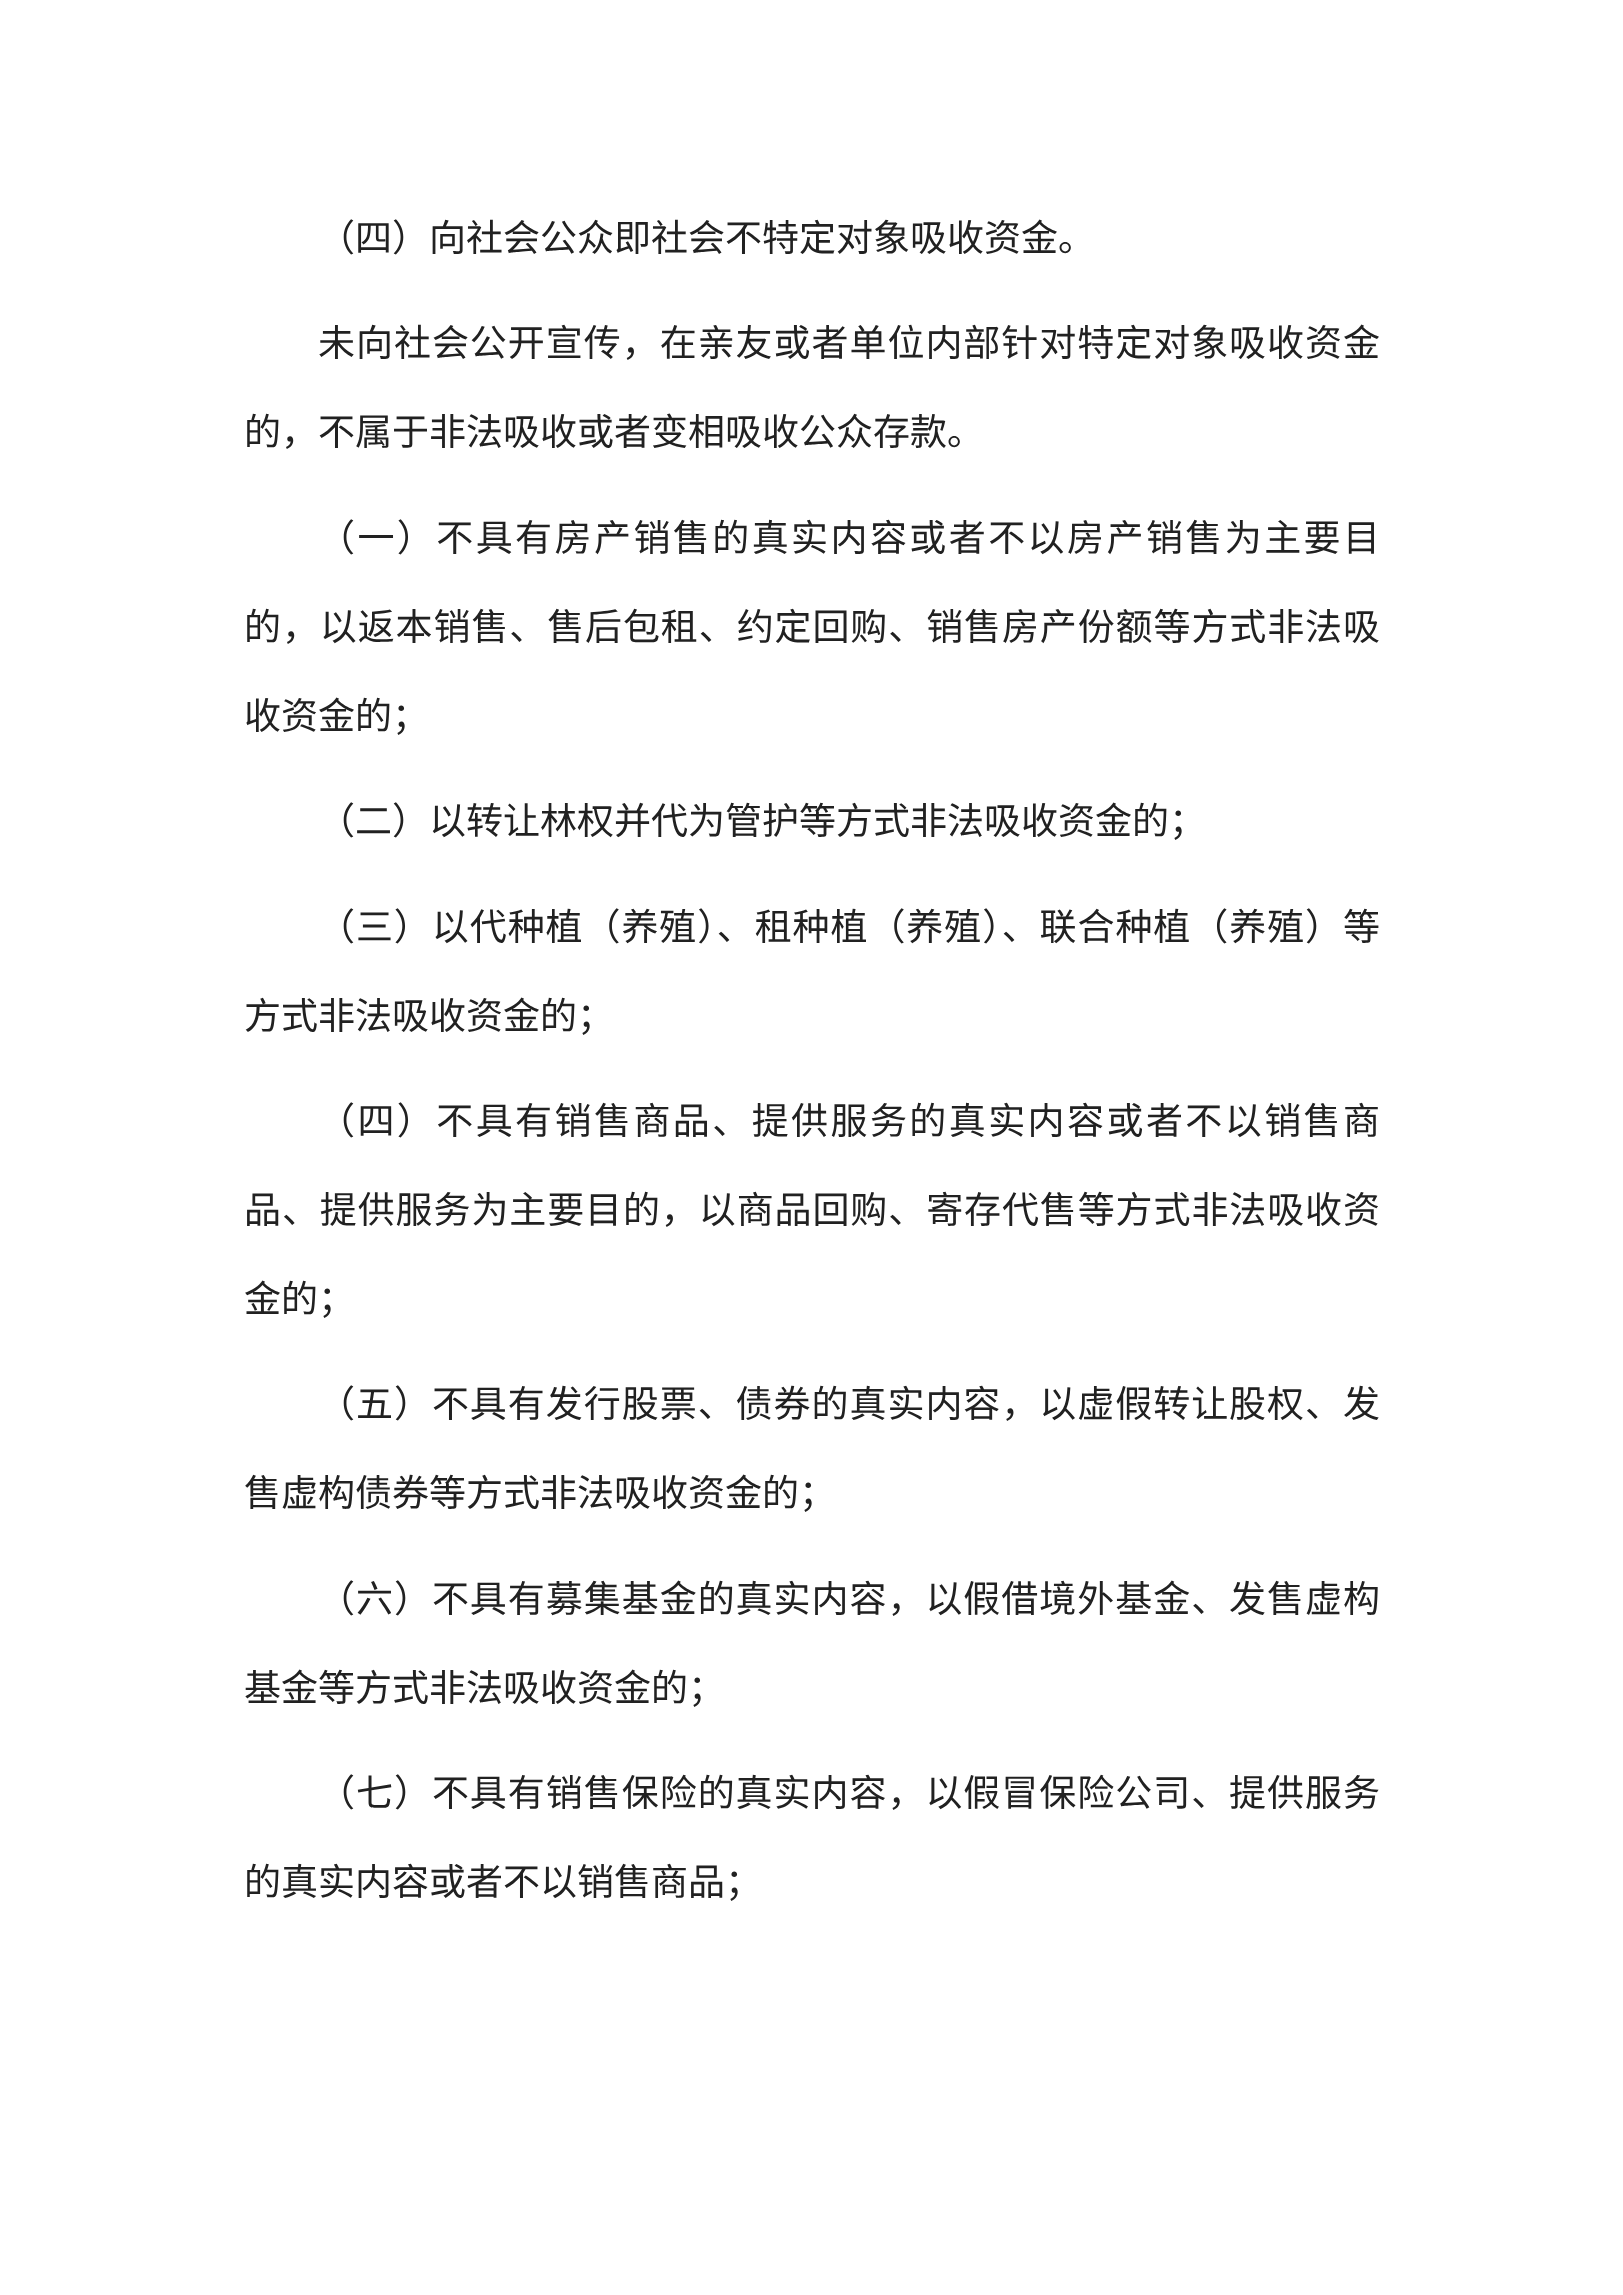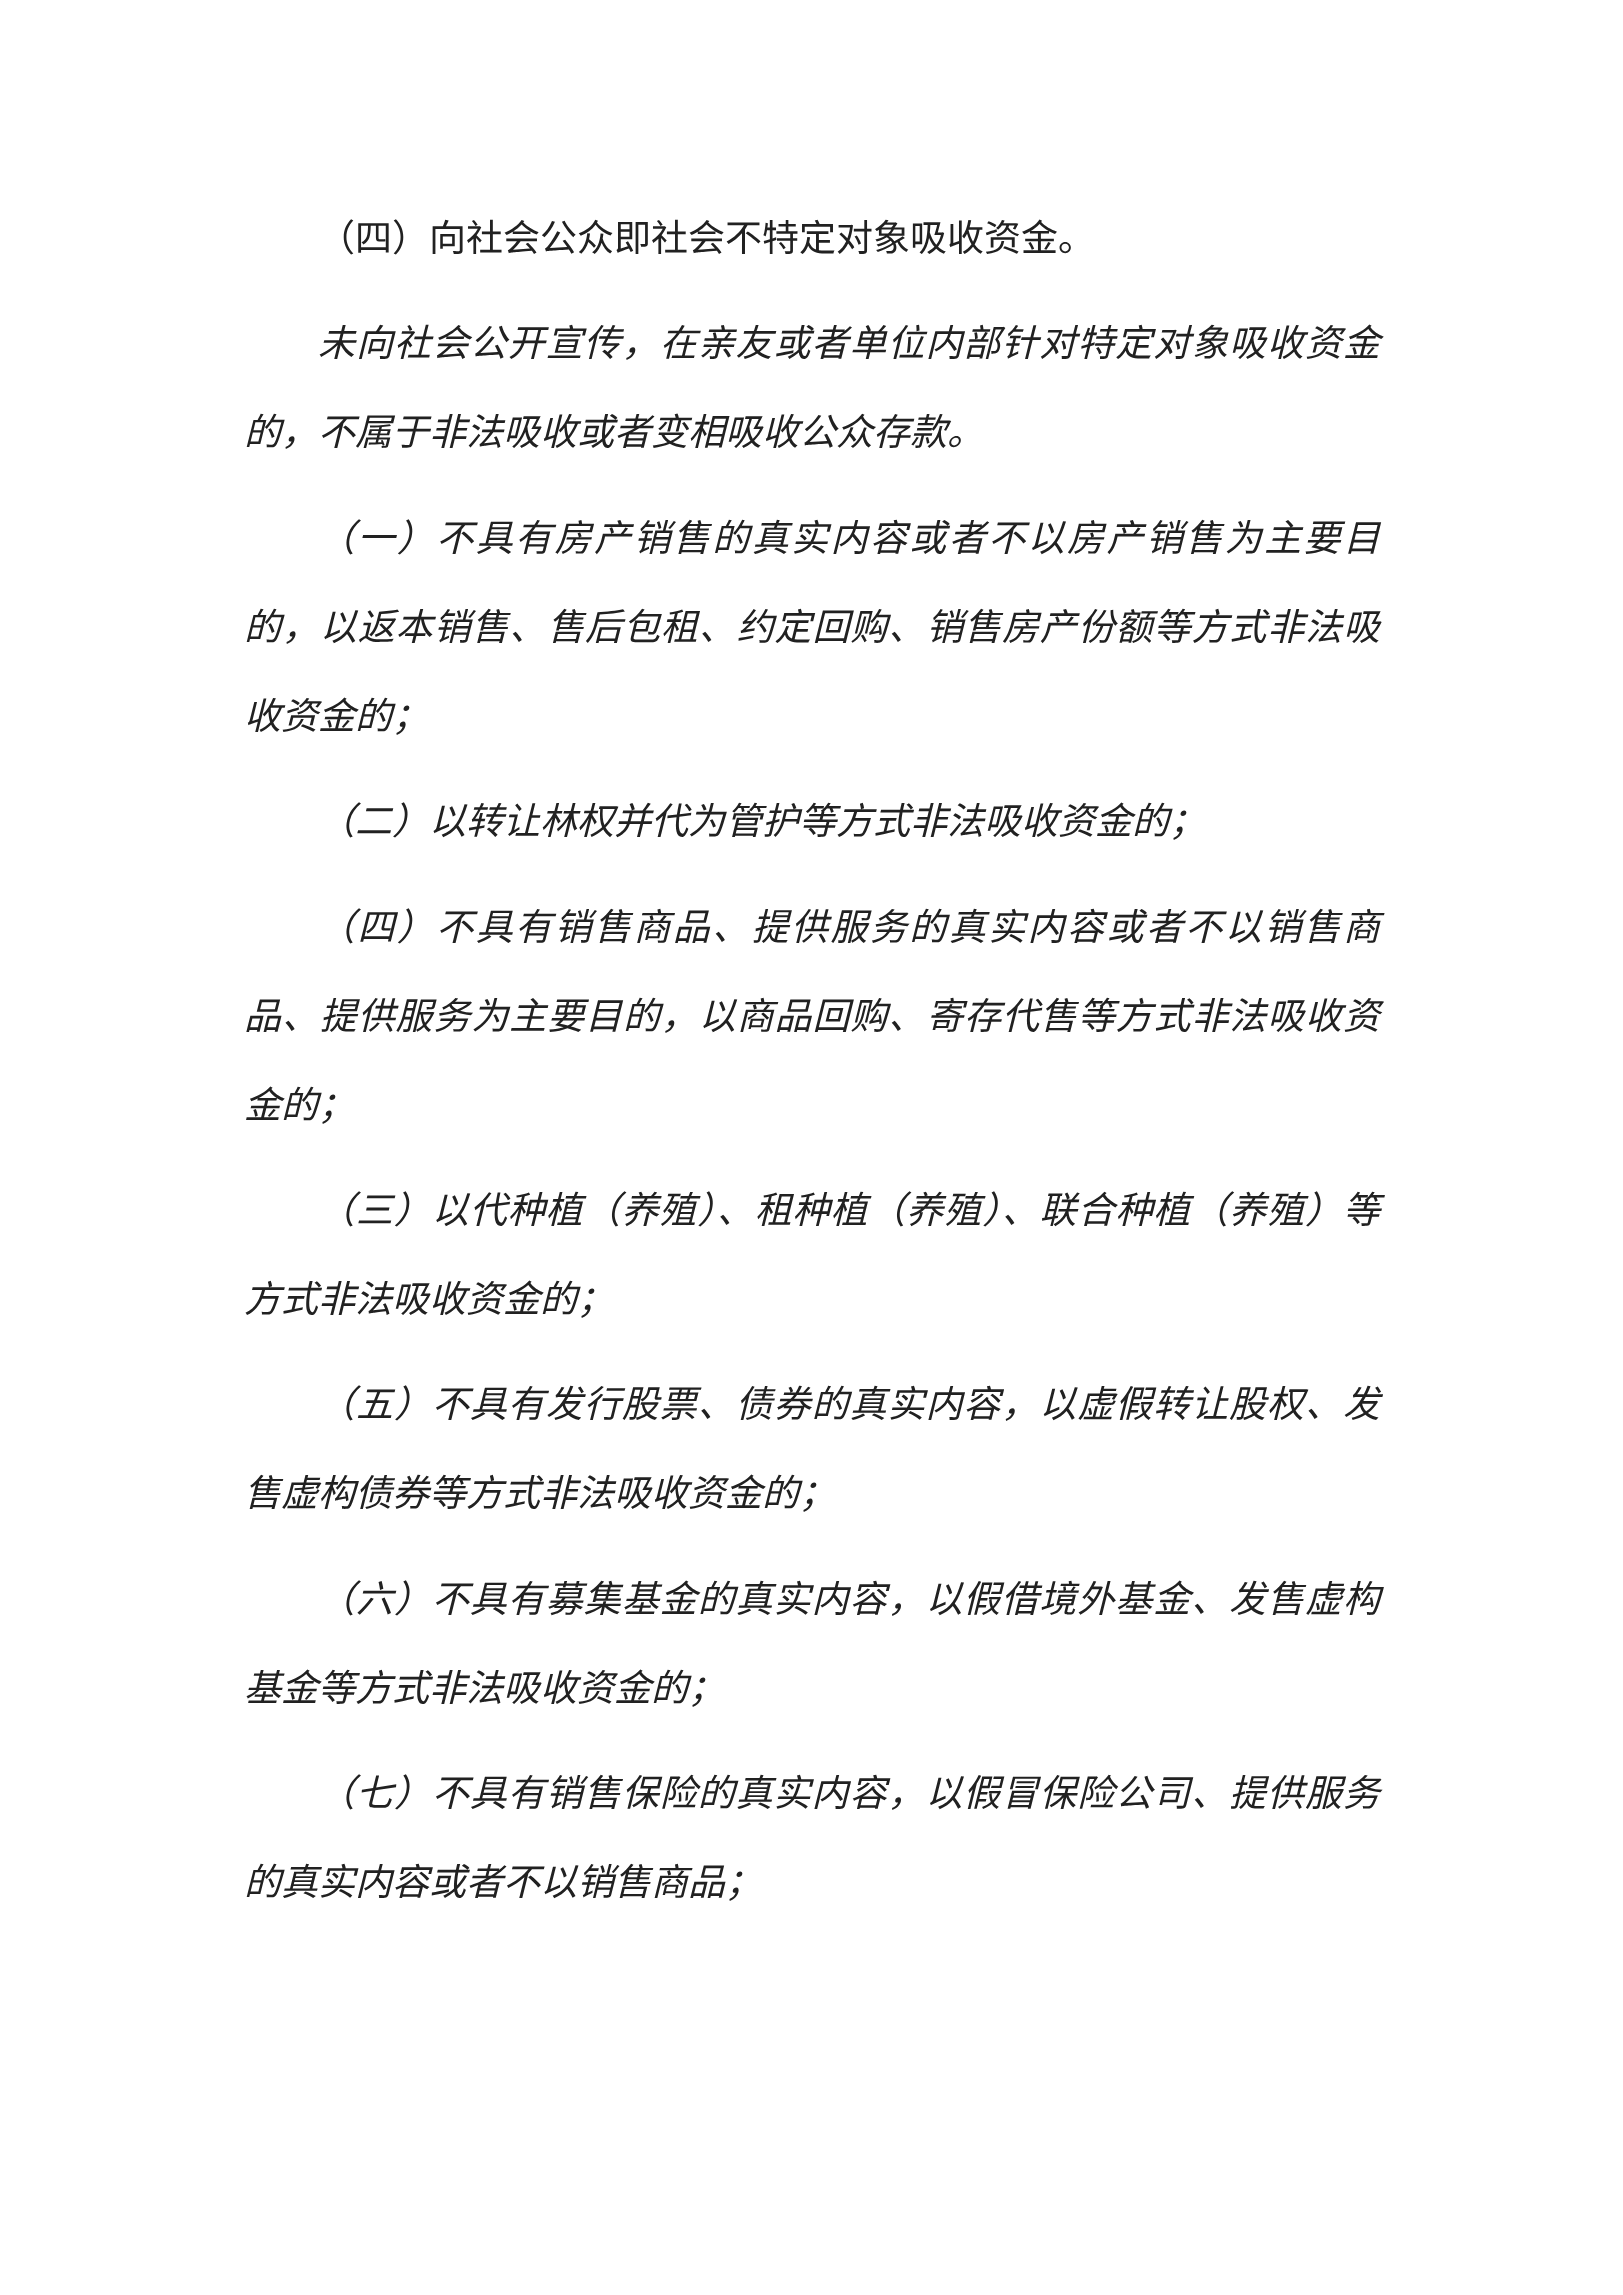--- a/index.html
+++ b/index.html
@@ -26,30 +26,29 @@
     line-height: 89px;
     font-weight: 400;
     color: #212121;
     text-align: justify;
     text-justify: inter-ideograph;
     text-indent: 2em;
     word-break: break-all;
   }
   .para + .para {
     margin-top: 16.4px;
-    font-style: italic;
   }
 </style>
 </head>
 <body>
 
 <div class="page">
   <p class="para">（四）向社会公众即社会不特定对象吸收资金。</p>
   <p class="para">未向社会公开宣传，在亲友或者单位内部针对特定对象吸收资金的，不属于非法吸收或者变相吸收公众存款。</p>
   <p class="para">（一）不具有房产销售的真实内容或者不以房产销售为主要目的，以返本销售、售后包租、约定回购、销售房产份额等方式非法吸收资金的；</p>
   <p class="para">（二）以转让林权并代为管护等方式非法吸收资金的；</p>
+  <p class="para">（三）以代种植（养殖）、租种植（养殖）、联合种植（养殖）等方式非法吸收资金的；</p>
   <p class="para">（四）不具有销售商品、提供服务的真实内容或者不以销售商品、提供服务为主要目的，以商品回购、寄存代售等方式非法吸收资金的；</p>
-  <p class="para">（三）以代种植（养殖）、租种植（养殖）、联合种植（养殖）等方式非法吸收资金的；</p>
   <p class="para">（五）不具有发行股票、债券的真实内容，以虚假转让股权、发售虚构债券等方式非法吸收资金的；</p>
   <p class="para">（六）不具有募集基金的真实内容，以假借境外基金、发售虚构基金等方式非法吸收资金的；</p>
   <p class="para">（七）不具有销售保险的真实内容，以假冒保险公司、提供服务的真实内容或者不以销售商品；</p>
 </div>
 
 
 </body></html>

